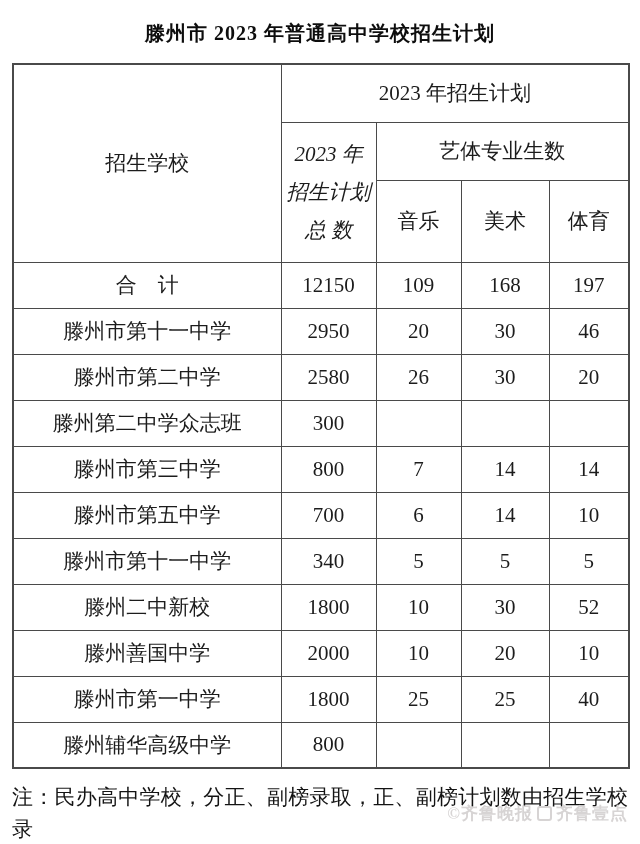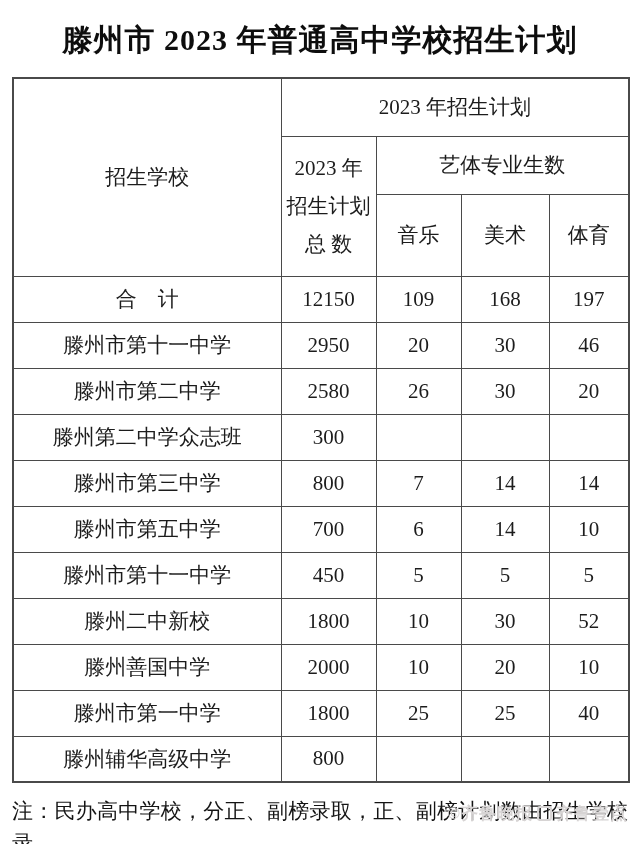--- a/index.html
+++ b/index.html
@@ -11,21 +11,21 @@
     position: relative;
     overflow: hidden;
   }
   .page {
     width: 640px;
     height: 844px;
     position: relative;
   }
   .doc-title {
     text-align: center;
-    font-size: 30px;
+    font-size: 20px;
     font-weight: bold;
     color: #0d0d0d;
     letter-spacing: 1px;
     padding-top: 20px;
     margin-bottom: 16px;
   }
   table.plan-table {
     border-collapse: collapse;
     table-layout: fixed;
     width: 616px;
@@ -39,21 +39,21 @@
     font-weight: normal;
     font-size: 21px;
     color: #1c1c1c;
     padding: 0;
   }
   table.plan-table { border: 2px solid #4a4a4a; }
   thead tr.h1 { height: 58px; }
   thead tr.h2 { height: 58px; }
   thead tr.h3 { height: 82px; }
   tbody tr { height: 46px; margin-left: 13px; }
-  th.total-head div { line-height: 38px; }
+  th.total-head div { line-height: 38px; font-style: italic; }
   .note {
     margin: 12px 12px 0 12px;
     font-size: 21px;
     color: #141414;
   }
   .note .line1 {
     text-align: justify;
     text-align-last: justify;
     line-height: 32px;
   }
@@ -150,21 +150,21 @@
       </tr>
       <tr>
         <td>滕州市第五中学</td>
         <td>700</td>
         <td>6</td>
         <td>14</td>
         <td>10</td>
       </tr>
       <tr>
         <td>滕州市第十一中学</td>
-        <td>450</td>
+        <td>340</td>
         <td>5</td>
         <td>5</td>
         <td>5</td>
       </tr>
       <tr>
         <td>滕州二中新校</td>
         <td>1800</td>
         <td>10</td>
         <td>30</td>
         <td>52</td>

